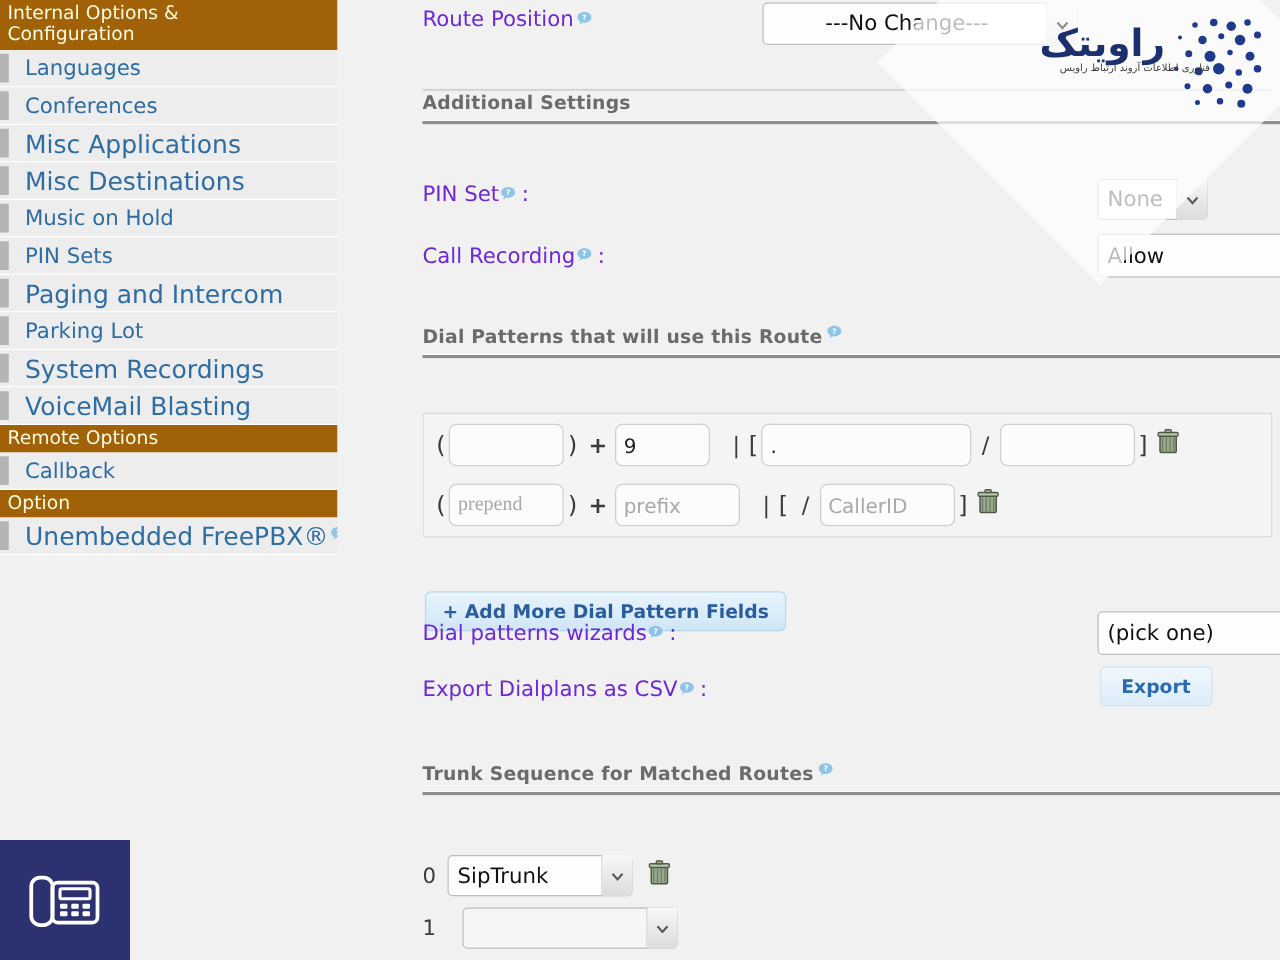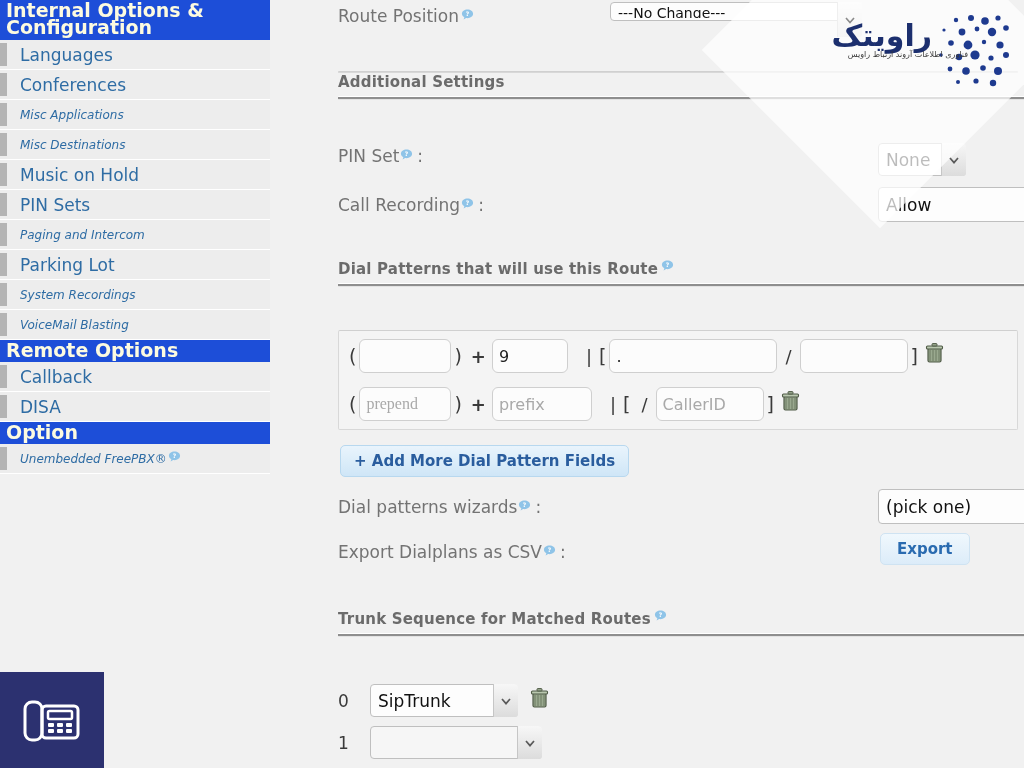--- a/index.html
+++ b/index.html
@@ -9,62 +9,62 @@
     font-family:"DejaVu Sans","Liberation Sans",sans-serif;
     font-size:15px;color:#333;
   }
 
   
   #sidebar{
     position:absolute;left:0;top:0;width:270px;height:768px;
     background:#f1f1f1;
   }
   .nav-header{
-    background:#1d4ed8;color:#fdfbe0;
-    font-size:19px;font-weight:bold;
+    background:#a16207;color:#fdfbe0;
+    font-size:15px;font-weight:normal;
     padding:2px 0 3px 6px;line-height:17px;
     letter-spacing:0px;
   }
   .nav-header.two-line{padding-bottom:4px;}
   .nav-item{
     position:relative;
     background:#ededed;
     border-bottom:1px solid #ffffff;
     height:29px;
     display:flex;align-items:center;
   }
   .nav-item .tab{
     position:absolute;left:0;top:3px;
     width:7px;height:23px;background:#b4b4b4;
   }
   .nav-item .label{
     margin-left:20px;
     color:#2e6ca4;font-size:17px;
     white-space:nowrap;
   }
-  .nav-item .label.small{font-size:12px;font-style:italic;}
+  .nav-item .label.small{font-size:20px;}
   .help-badge{
     display:inline-block;width:13px;height:13px;
     vertical-align:super;margin-left:1px;position:relative;top:-2px;
   }
 
   
   #phone-tile{
     position:absolute;left:0;bottom:0;width:104px;height:96px;
     background:#2c3170;display:flex;align-items:center;justify-content:center;
   }
 
   
   #main{
     position:absolute;left:270px;top:0;width:754px;height:768px;
     background:#f1f1f1;
   }
   .row{display:flex;align-items:center;}
   .lbl{
-    color:#737373;font-size:17px;white-space:nowrap;
+    color:#6d28d9;font-size:17px;white-space:nowrap;
   }
   .sec-title{
     color:#6b6b6b;font-size:15px;font-weight:bold;
     letter-spacing:.2px;
   }
   .sec-rule{
     height:4px;margin-top:5px;
     background:linear-gradient(to bottom,#ffffff 0 1px,#8e8e8e 1px 3px,#e2e2e2 3px 4px);
     border-radius:1px;
   }
@@ -108,21 +108,21 @@
   .dp-box{
     border:1px solid #d8d8d8;border-top:1px solid #d0d0d0;
     background:#f4f4f4;border-radius:2px;
   }
 
   .btn-blue{
     font-family:"DejaVu Sans","Liberation Sans",sans-serif;
     font-size:15px;font-weight:bold;color:#2a5d9e;
     background:linear-gradient(to bottom,#e9f4fc,#cfe6f7);
     border:1px solid #b8d8ef;border-radius:5px;
-    padding:6px 13px;cursor:pointer;
+    padding:6px 13px;cursor:pointer;margin-top:28px;
   }
   .btn-export{
     font-size:15px;font-weight:bold;color:#2a6bb0;
     background:linear-gradient(to bottom,#f0f8fd,#dcecf9);
     border:1px solid #cfe3f2;border-radius:5px;
     padding:6px 16px;cursor:pointer;
     font-family:"DejaVu Sans","Liberation Sans",sans-serif;
   }
 
   .trunk-idx{
@@ -202,24 +202,20 @@
   </div>
   <div class="nav-item">
     <span class="tab"></span>
     <span class="label small">VoiceMail Blasting</span>
   </div>
 
   <div class="nav-header">Remote Options</div>
   <div class="nav-item">
     <span class="tab"></span>
     <span class="label">Callback</span>
-  </div>
-  <div class="nav-item">
-    <span class="tab"></span>
-    <span class="label">DISA</span>
   </div>
 
   <div class="nav-header">Option</div>
   <div class="nav-item">
     <span class="tab"></span>
     <span class="label small">Unembedded FreePBX®</span>
     <span class="help-badge">
       <svg viewBox="0 0 14 14" width="13" height="13">
         <path d="M7 0.6C3.6 0.6 1 2.6 1 5.2c0 1.6 1 3 2.6 3.8L2.8 11.4l2.7-1.7c0.5 0.1 1 0.15 1.5 0.15 3.4 0 6-2 6-4.65S10.4 0.6 7 0.6z" fill="#8fc4e8"></path>
         <text x="7" y="7.6" font-size="6.5" font-family="DejaVu Sans, sans-serif" font-weight="bold" fill="#ffffff" text-anchor="middle">?</text>
@@ -249,21 +245,21 @@
   <div class="row" style="position:absolute;left:68px;top:6px;">
     <span class="lbl">Route Position</span>
     <span class="help-badge" style="margin-left:2px;">
       <svg viewBox="0 0 14 14" width="13" height="13">
         <path d="M7 0.6C3.6 0.6 1 2.6 1 5.2c0 1.6 1 3 2.6 3.8L2.8 11.4l2.7-1.7c0.5 0.1 1 0.15 1.5 0.15 3.4 0 6-2 6-4.65S10.4 0.6 7 0.6z" fill="#8fc4e8"></path>
         <text x="7" y="7.6" font-size="6.5" font-family="DejaVu Sans, sans-serif" font-weight="bold" fill="#ffffff" text-anchor="middle">?</text>
       </svg>
     </span>
   </div>
   <div class="selwrap" style="position:absolute;left:340px;top:2px;width:252px;height:35px;">
-    <select style="width:252px;height:19px;font-size:14px;">
+    <select style="width:252px;height:34px;font-size:17px;text-align:center;">
       <option>---No Change---</option>
     </select>
     <span class="chev">
       <svg viewBox="0 0 10 7" width="10" height="7">
           <path d="M1 1 L5 5.6 L9 1" stroke="#8a8a8a" stroke-width="1.6" fill="none"></path>
         </svg>
     </span>
   </div>
 
   <div style="position:absolute;left:68px;top:73px;width:690px;">
@@ -408,21 +404,21 @@
           <path d="M7 0.6C3.6 0.6 1 2.6 1 5.2c0 1.6 1 3 2.6 3.8L2.8 11.4l2.7-1.7c0.5 0.1 1 0.15 1.5 0.15 3.4 0 6-2 6-4.65S10.4 0.6 7 0.6z" fill="#8fc4e8"></path>
           <text x="7" y="7.6" font-size="6.5" font-family="DejaVu Sans, sans-serif" font-weight="bold" fill="#ffffff" text-anchor="middle">?</text>
         </svg>
       </span>
     </div>
     <div class="sec-rule"></div>
   </div>
 
   <div class="row" style="position:absolute;left:68px;top:684px;">
     <span class="trunk-idx">0</span>
-    <span class="selwrap" style="margin-left:14px;width:148px;height:33px;display:inline-block;">
+    <span class="selwrap" style="margin-left:2px;width:148px;height:33px;display:inline-block;">
       <select style="width:148px;height:33px;font-size:17px;">
         <option>SipTrunk</option>
       </select>
       <span class="chev">
         <svg viewBox="0 0 10 7" width="10" height="7">
             <path d="M1 1 L5 5.6 L9 1" stroke="#5a5a5a" stroke-width="1.7" fill="none"></path>
           </svg>
       </span>
     </span>
     <span style="margin-left:12px;">

